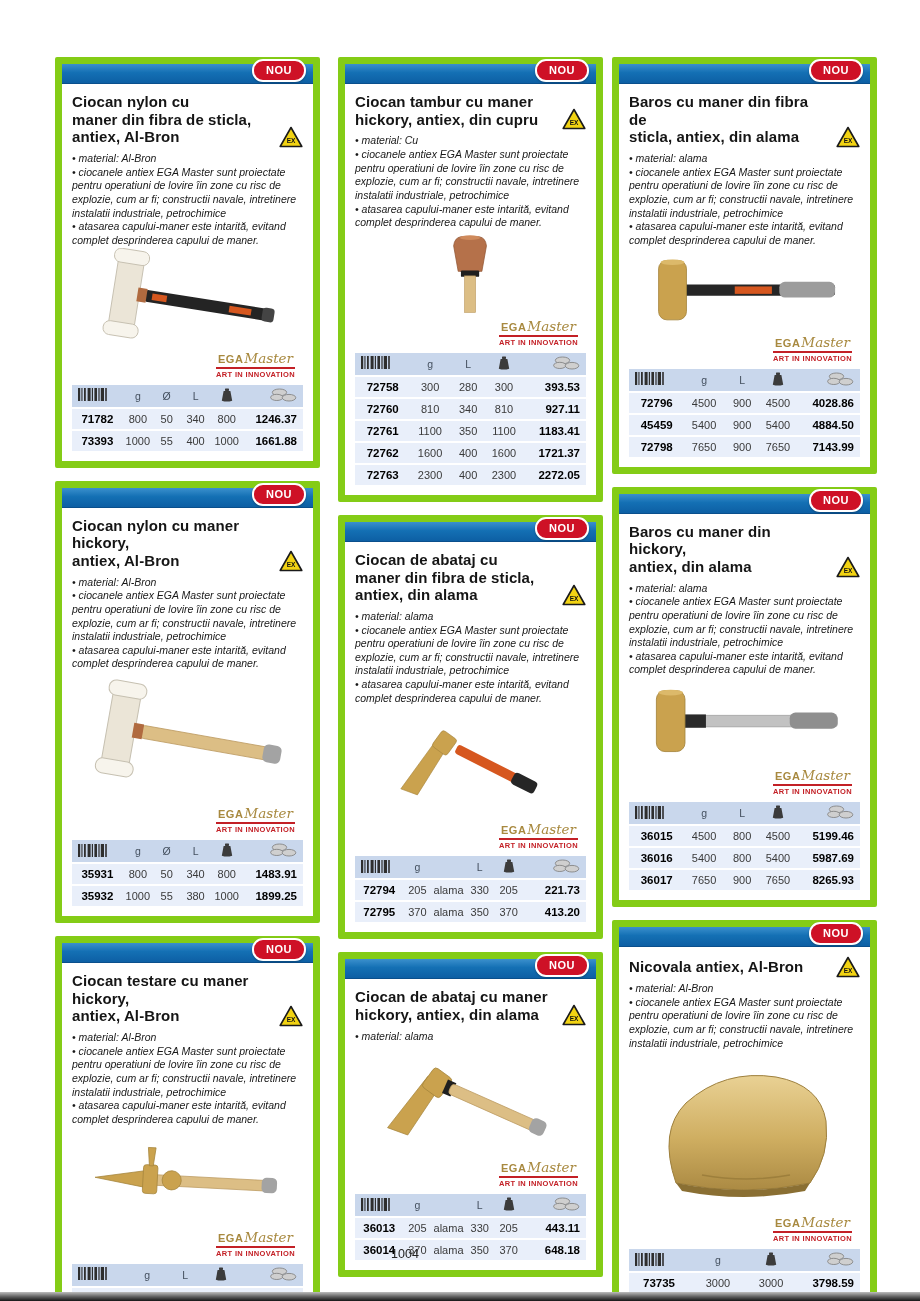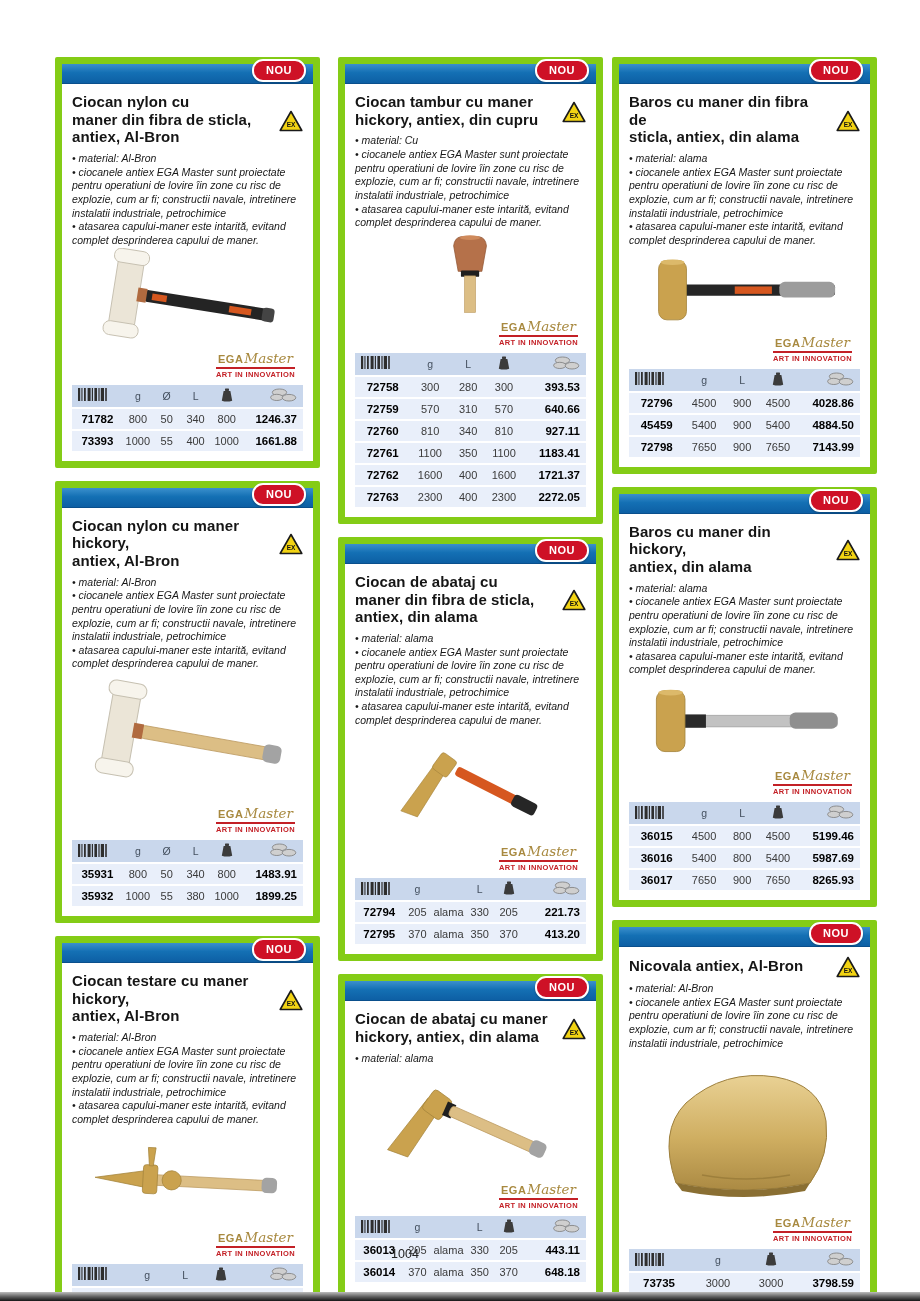--- a/index.html
+++ b/index.html
@@ -8,21 +8,21 @@
   .col{position:absolute;top:57px;width:265px;display:flex;flex-direction:column;gap:13px;}
   #col0{left:55px;} #col1{left:338px;} #col2{left:612px;}
 
   .card{border:7px solid #84cc16;background:#fff;border-radius:2px;position:relative;}
   .bar{height:19px;background:linear-gradient(180deg,#3b90cd 0%,#1470b4 45%,#0d5fa4 100%);
        position:relative;border-bottom:1px solid #0a4f8c;}
   .nou{position:absolute;right:7px;top:-5px;background:#ce1126;color:#fff;font-weight:bold;
        font-size:11px;line-height:1;padding:4px 12px;border-radius:11px;border:2px solid #fff;
        letter-spacing:.5px;box-shadow:0 1px 2px rgba(0,0,0,.25);}
   .cbody{padding:6px 10px 8px;}
-  .title-row{display:flex;justify-content:space-between;align-items:center;gap:6px;}
+  .title-row{display:flex;justify-content:space-between;align-items:flex-end;gap:6px;}
   .title{font-size:15px;line-height:1.18;margin:3px 0 6px;white-space:pre-line;color:#151515;
          font-weight:bold;letter-spacing:.1px;}
   .ex{flex:0 0 auto;margin-top:3px;}
   .bullets{margin:0;padding:0;list-style:none;font-style:italic;font-size:10.5px;
            line-height:1.3;color:#181818;}
   .bullets li::before{content:"• ";}
   .img-area{display:flex;align-items:center;justify-content:center;margin:4px 0 0;}
   .c0 .img-area{height:96px;} .c1 .img-area{height:128px;} .c2 .img-area{height:96px;}
   .c3 .img-area{height:82px;} .c4 .img-area{height:110px;} .c5 .img-area{height:110px;}
   .c6 .img-area{height:80px;}  .c7 .img-area{height:84px;}  .c8 .img-area{height:158px;}
@@ -417,27 +417,20 @@
             </thead>
             <tbody>
               <tr>
                 <td class="code">72758</td>
                 <td>300</td>
                 <td>280</td>
                 <td>300</td>
                 <td class="price">393.53</td>
               </tr>
               <tr>
-                <td class="code">72759</td>
-                <td>570</td>
-                <td>310</td>
-                <td>570</td>
-                <td class="price">640.66</td>
-              </tr>
-              <tr>
                 <td class="code">72760</td>
                 <td>810</td>
                 <td>340</td>
                 <td>810</td>
                 <td class="price">927.11</td>
               </tr>
               <tr>
                 <td class="code">72761</td>
                 <td>1100</td>
                 <td>350</td>

